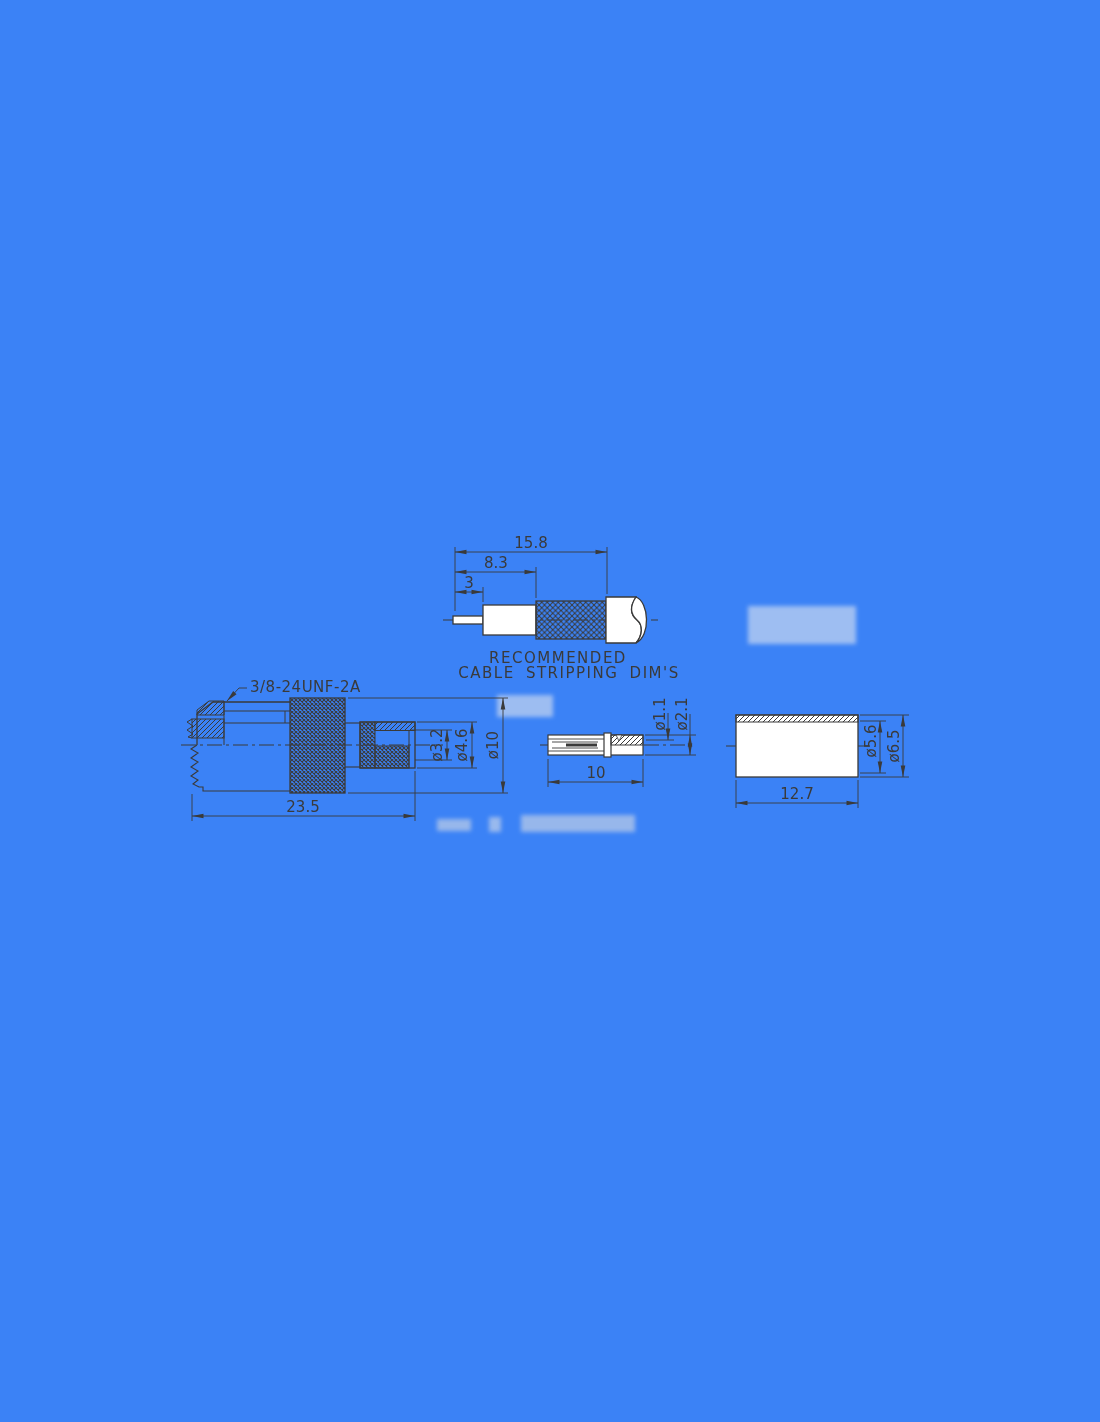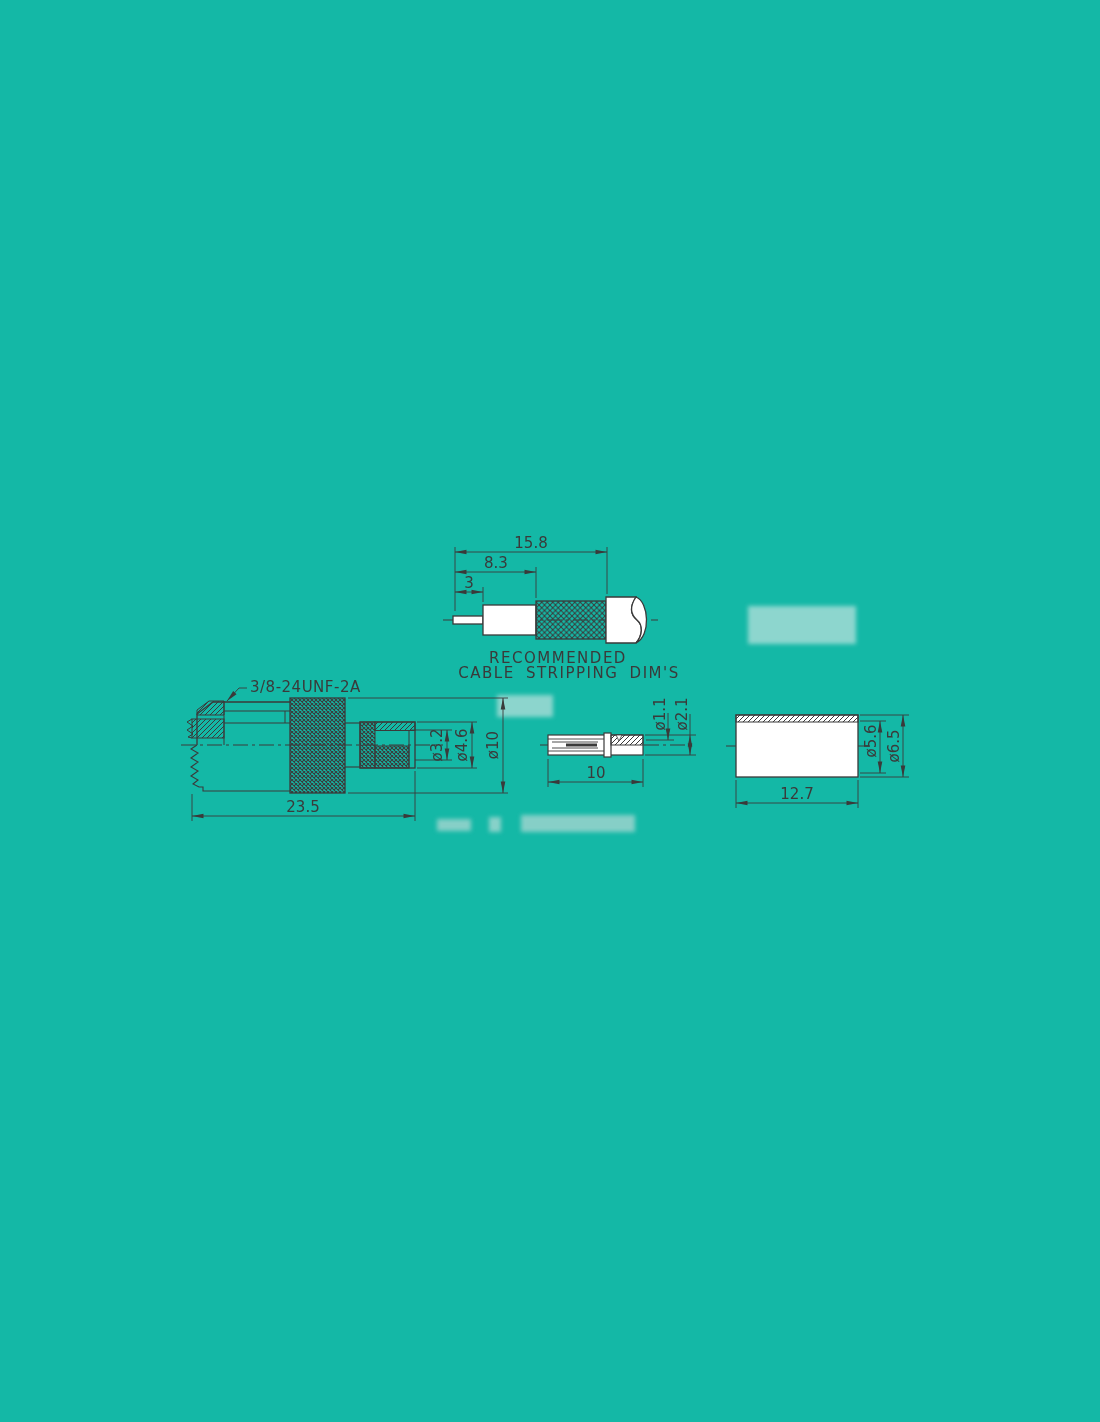--- a/index.html
+++ b/index.html
@@ -1,16 +1,16 @@
 <!DOCTYPE html>
 <html><head>
 <meta charset="utf-8">
 <style>
   html,body{margin:0;padding:0;background:#ffffff;}
-  .page{position:relative;width:1100px;height:1422px;background:#14b8a6;overflow:hidden;
+  .page{position:relative;width:1100px;height:1422px;background:#3b82f6;overflow:hidden;
         font-family:"DejaVu Sans",sans-serif;}
   svg{position:absolute;left:0;top:0;}
   .dim{font-family:"DejaVu Sans",sans-serif;font-size:15px;fill:#3a3a3a;}
   .cap{font-family:"DejaVu Sans",sans-serif;font-size:15px;fill:#3a3a3a;
        letter-spacing:1.5px;word-spacing:5px;}
   .lbl{font-family:"DejaVu Sans",sans-serif;font-size:15px;fill:#3a3a3a;letter-spacing:.5px;}
 </style>
 </head>
 <body>
 

